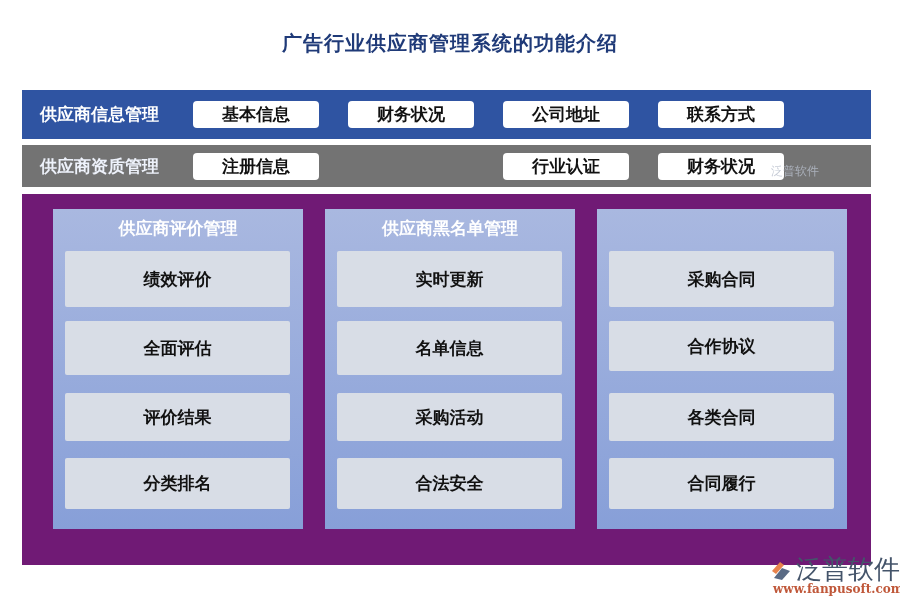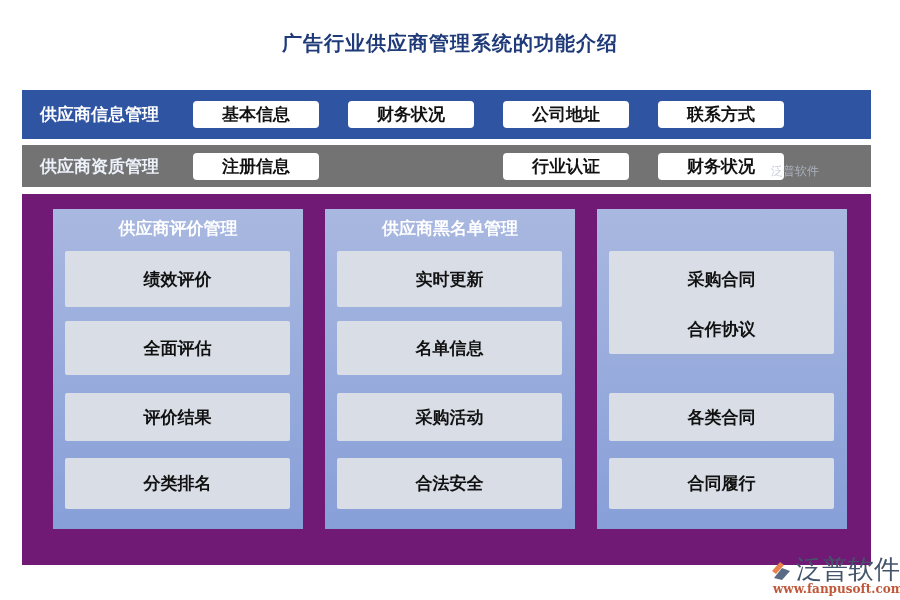--- a/index.html
+++ b/index.html
@@ -52,21 +52,21 @@
   </div>
   <div class="col" style="left:303px">
     <div class="col-title">供应商黑名单管理</div>
     <div class="card" style="top:42px;height:56px">实时更新</div>
     <div class="card" style="top:112px;height:54px">名单信息</div>
     <div class="card" style="top:184px;height:48px">采购活动</div>
     <div class="card" style="top:249px;height:51px">合法安全</div>
   </div>
   <div class="col" style="left:575px">
     <div class="card" style="top:42px;height:56px">采购合同</div>
-    <div class="card" style="top:95px;height:50px">合作协议</div>
+    <div class="card" style="top:112px;height:50px">合作协议</div>
     <div class="card" style="top:184px;height:48px">各类合同</div>
     <div class="card" style="top:249px;height:51px">合同履行</div>
   </div>
 </div>
 
 <div class="logo">
   <div class="logo-mark">
     <svg width="22" height="22" viewBox="0 0 22 22">
       <path d="M2 12 L10 3 L14 6 L6 15 Z" fill="#e8834c"></path>
       <path d="M4 19 L12 9 L20 12 L12 21 Z" fill="#5a6b85"></path>

